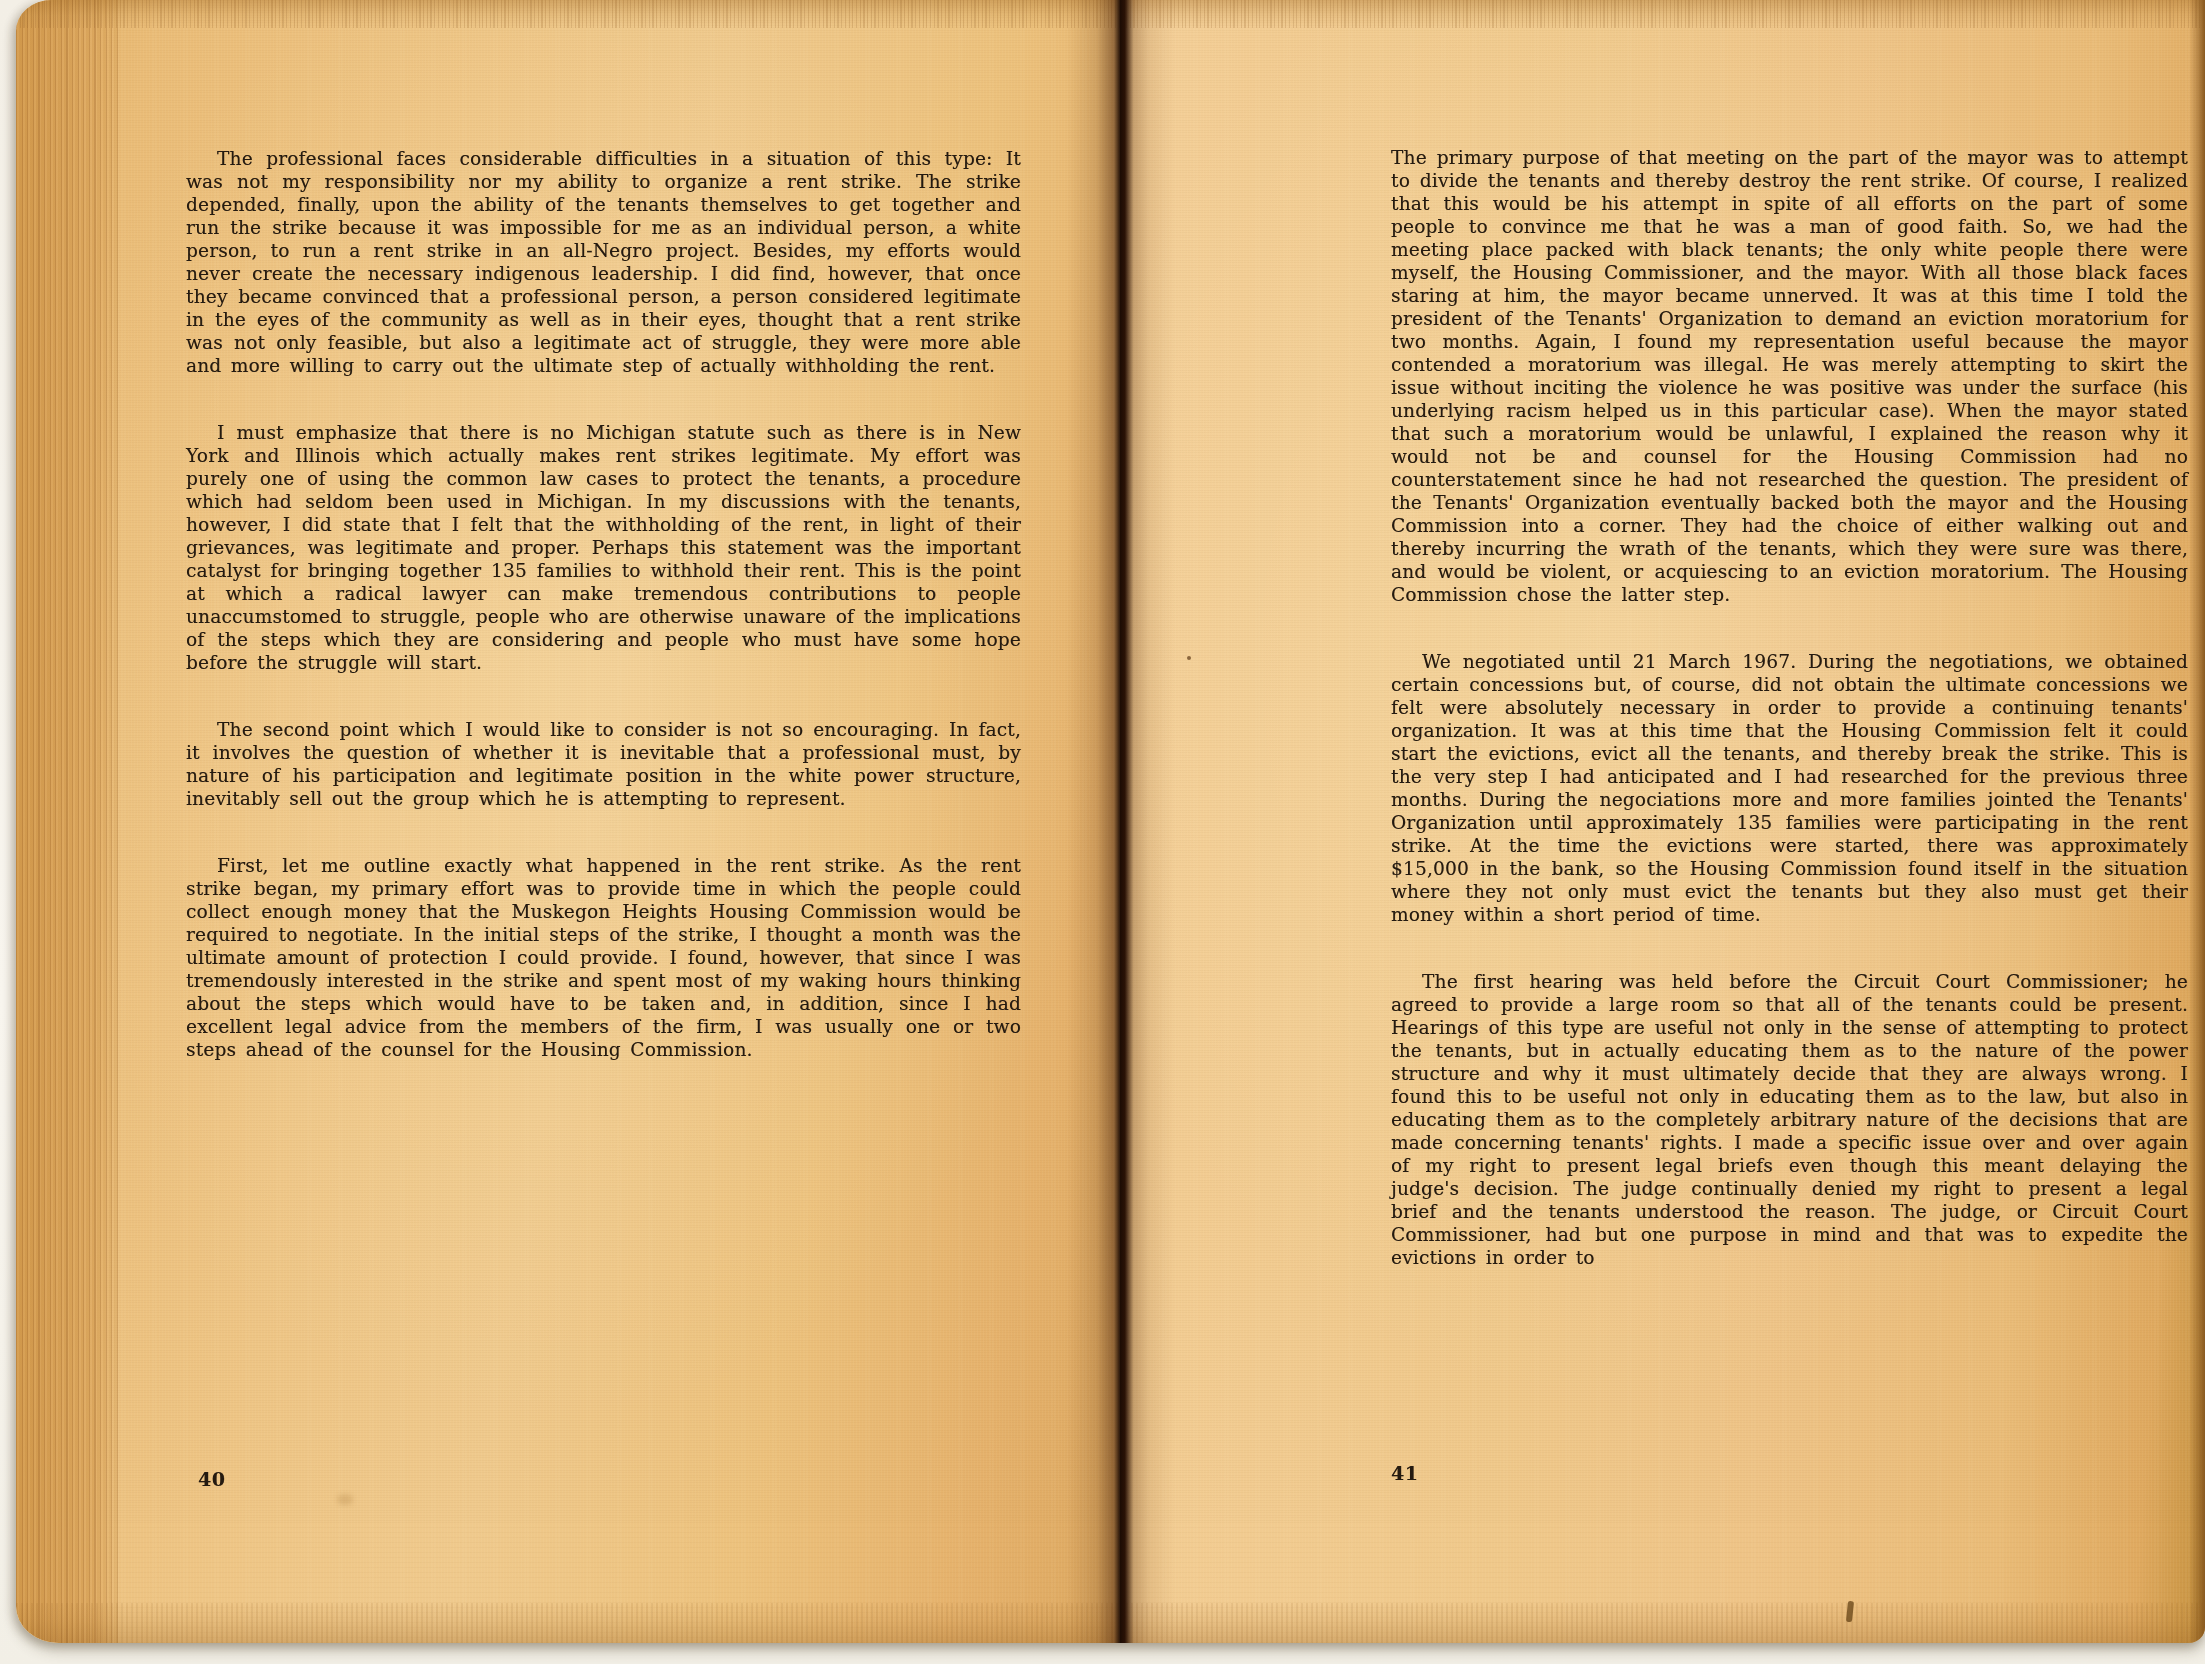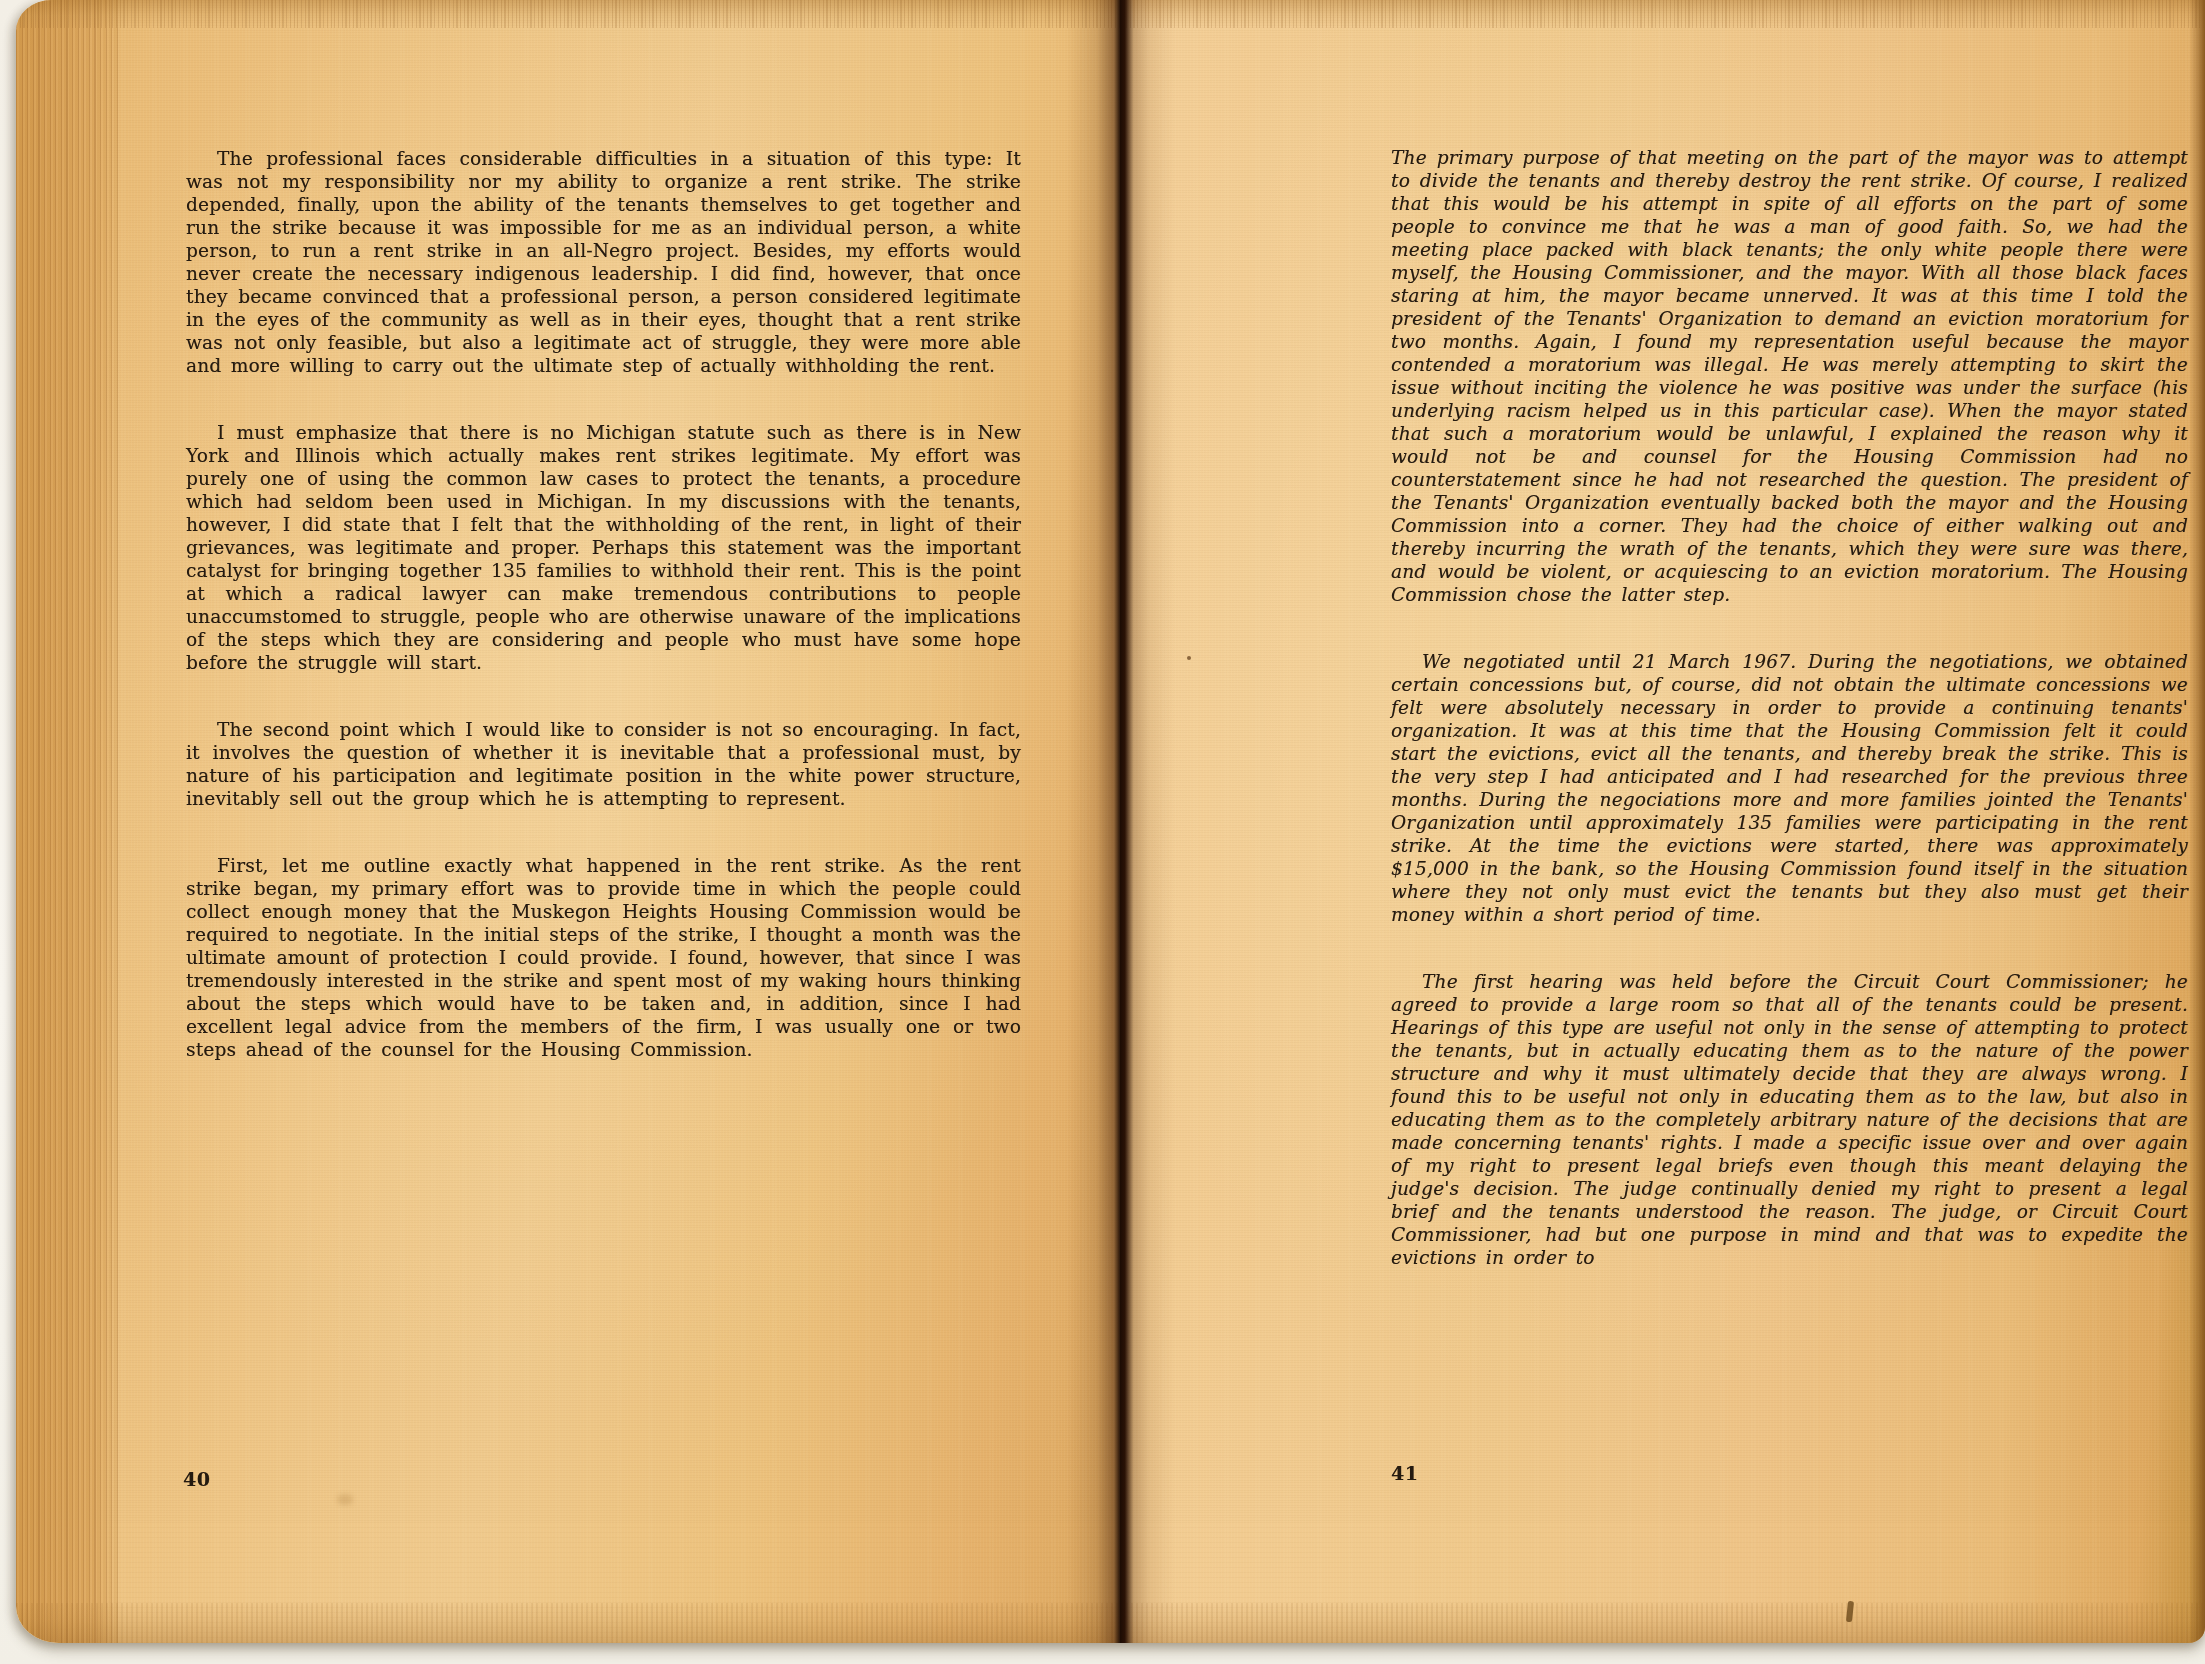--- a/index.html
+++ b/index.html
@@ -118,30 +118,30 @@
     line-height: 23px;
     text-align: justify;
     letter-spacing: 0.2px;
     word-spacing: 3.4px;
     text-shadow: 0.3px 0.4px 0.4px rgba(40,22,6,0.45);
   }
   .text-block p { margin: 0; }
   .text-block p + p { margin-top: 44px; }
   .text-block p.indent { text-indent: 31px; }
   .text-left  { left: 170px;  top: 147px; width: 835px; }
-  .text-right { left: 1375px; top: 146px; width: 797px; font-style: italic; }
+  .text-right { left: 1375px; top: 146px; width: 797px; }
   .page-number {
     position: absolute;
     color: #241a10;
     font-size: 19px;
     font-weight: 600;
     letter-spacing: 0.6px;
     text-shadow: 0.3px 0.4px 0.4px rgba(40,22,6,0.45);
   }
-  .page-number-left  { left: 167px; top: 1468px; }
+  .page-number-left  { left: 182px; top: 1468px; }
   .page-number-right { left: 1375px; top: 1462px; width: 797px; }
   
   .speck { position: absolute; pointer-events: none; }
   .speck-1 { left: 1171px; top: 656px; width: 4.3px; height: 4.3px; border-radius: 50%; background: rgba(80,45,12,0.65); }
   .speck-2 { left: 1831px; top: 1601px; width: 5.6px; height: 21px; border-radius: 2.5px; background: rgba(96,62,18,0.72); transform: rotate(6deg); }
   .speck-4 { left: 321px;  top: 1494px; width: 16px; height: 11px; border-radius: 50%; background: rgba(140,90,30,0.18); filter: blur(2.5px); }
 </style>
 </head>
 <body>
 

